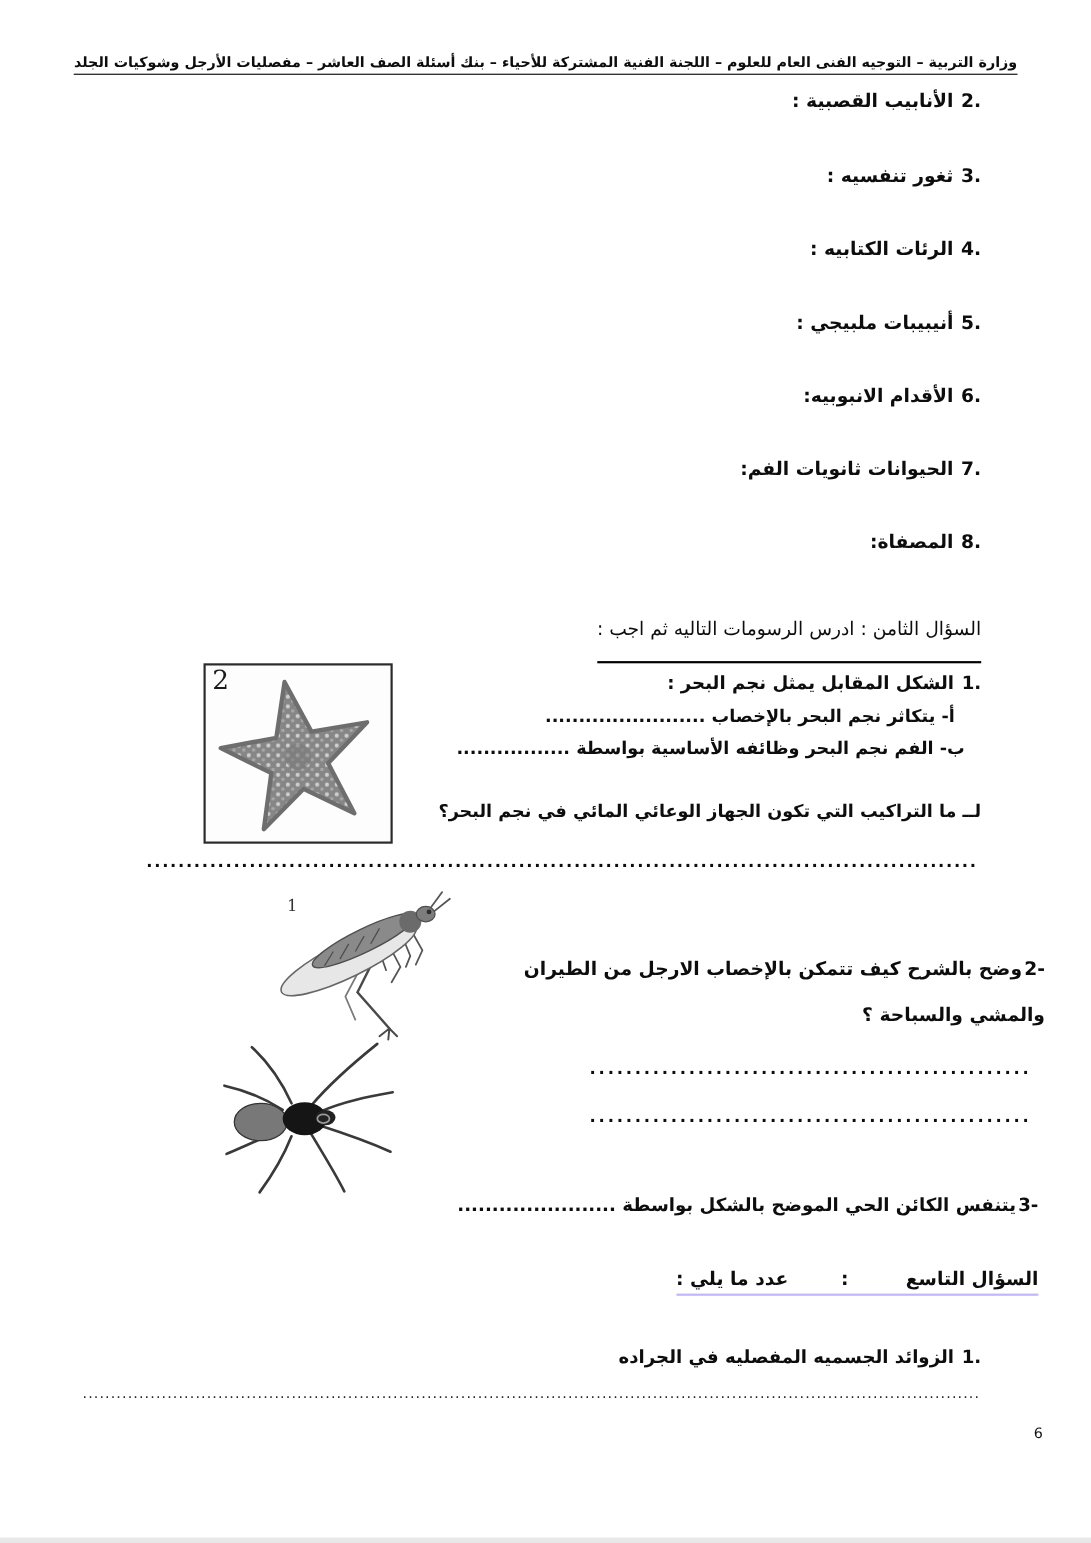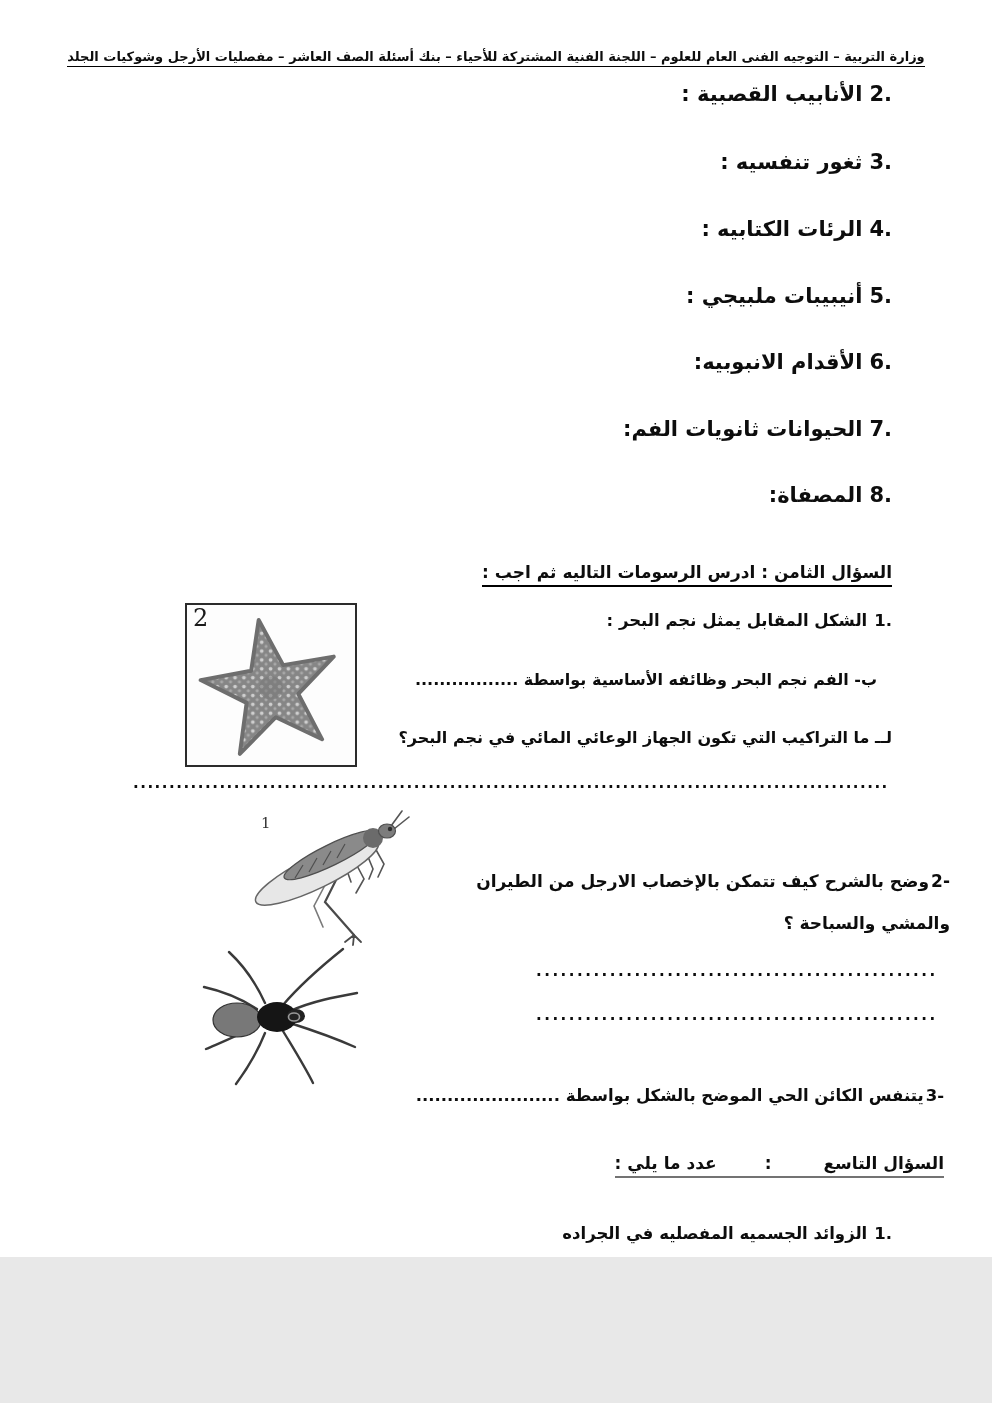--- a/index.html
+++ b/index.html
@@ -1,36 +1,36 @@
 <!DOCTYPE html>
 <html lang="ar"><head>
 <meta charset="utf-8">
 <style>
   html,body{margin:0;padding:0;background:#e8e8e8;}
   #page{
-    position:relative;width:992px;height:1257px;background:#ffffff;
+    position:relative;width:992px;height:1398px;background:#ffffff;
     font-family:"DejaVu Sans","Liberation Sans",sans-serif;color:#0d0d0d;
     margin:0 auto;overflow:hidden;
   }
   .abs{position:absolute;}
   .rtl{direction:rtl;text-align:right;unicode-bidi:embed;}
   .nowrap{white-space:nowrap;}
   
   .doc-header{top:46px;left:40px;right:40px;text-align:center;}
   .doc-header .inner{
     display:inline-block;font-size:13px;font-weight:bold;
     border-bottom:1.6px solid #000;padding-bottom:2px;white-space:nowrap;
   }
   
-  .def-item{right:100px;font-size:21px;font-weight:bold;}
+  .def-item{right:100px;font-size:17px;font-weight:bold;}
   .qnum{direction:ltr;unicode-bidi:isolate;display:inline-block;margin-left:7px;}
   
   .section-heading{
-    right:100px;font-size:17px;font-weight:bold;
-    border-bottom:2px solid #000;padding-bottom:3px;margin-left:47px;
+    right:100px;font-size:17px;font-weight:normal;
+    border-bottom:2px solid #000;padding-bottom:19px;margin-left:47px;
   }
   
   .q1-line{font-size:16.5px;font-weight:bold;}
   .q1-sub{font-size:16px;font-weight:bold;}
   
   .dots-bold{
     overflow:hidden;white-space:nowrap;font-weight:bold;font-size:15px;
     letter-spacing:1.5px;line-height:14px;
   }
   .dots-spaced{letter-spacing:2.5px;}
@@ -98,20 +98,21 @@
         </pattern>
       </defs>
       <path d="M62.5,7.1 L87.3,52.8 L138.6,44.2 L102.7,81.9 L126.8,128.0 L79.9,105.6 L43.4,142.7 L50.3,91.1 L3.7,68.0 L54.9,58.5 Z" fill="url(#starTex)" stroke="#6e6e6e" stroke-width="4" stroke-linejoin="round"></path>
       <circle cx="75" cy="76" r="12" fill="#7c7c7c" opacity="0.6"></circle>
     </svg>
   </div>
 
   <div class="abs rtl q1-line nowrap" style="top:611px;right:100px">
     <span class="qnum">1.</span><span>الشكل المقابل يمثل نجم البحر :</span>
   </div>
+  <div class="abs rtl q1-sub nowrap" style="top:641px;right:124px">أ-  يتكاثر نجم البحر بالإخصاب ........................</div>
   <div class="abs rtl q1-sub nowrap" style="top:670px;right:115px">ب- الفم نجم البحر وظائفه الأساسية بواسطة .................</div>
   <div class="abs rtl q1-sub nowrap" style="top:728px;right:100px">لــ ما التراكيب التي تكون الجهاز الوعائي المائي في نجم البحر؟</div>
   <div class="abs dots-bold" style="top:776px;left:133px;width:757px">..................................................................................................................................</div>
 
   <div class="abs" style="left:225px;top:806px;width:205px;height:150px">
     <span class="sketch-label" style="position:absolute;left:36px;top:8px">1</span>
     <svg width="205" height="150" viewBox="0 0 205 150">
       <g stroke="#555" stroke-width="1.6" fill="none" stroke-linecap="round">
         <path d="M166,20 L177,5"></path>
         <path d="M169,23 L184,11"></path>
@@ -155,21 +156,21 @@
       <ellipse cx="82" cy="74" rx="20" ry="15" fill="#151515"></ellipse>
       <ellipse cx="101" cy="73" rx="9" ry="7" fill="#222"></ellipse>
       <ellipse cx="99" cy="74" rx="5.5" ry="4" fill="none" stroke="#999" stroke-width="1.6"></ellipse>
     </svg>
   </div>
 
   <div class="abs rtl q1-line nowrap" style="top:1086px;right:48px;font-size:16.5px">
     <span class="qnum" style="margin-left:2px">3-</span><span>يتنفس الكائن الحي الموضح بالشكل بواسطة .......................</span>
   </div>
 
-  <div class="abs rtl nowrap" style="top:1153px;right:48px;font-size:17px;font-weight:bold;border-bottom:2px solid #737373;padding-bottom:3px">
+  <div class="abs rtl nowrap" style="top:1153px;right:48px;font-size:17px;font-weight:bold;border-bottom:2px solid #c4b5fd;padding-bottom:3px">
     <span>السؤال التاسع</span><span style="margin-right:52px;margin-left:48px">:</span><span>عدد ما يلي :</span>
   </div>
 
   <div class="abs rtl def-item nowrap" style="top:1224px;font-size:16.5px">
     <span class="qnum">1.</span><span>الزوائد الجسميه المفصليه  في الجراده</span>
   </div>
   <div class="abs dots-light" style="top:1262px;left:75px;width:815px">...........................................................................................................................................................................................</div>
 
   <div class="abs page-number" style="top:1296px;right:44px">6</div>
 

